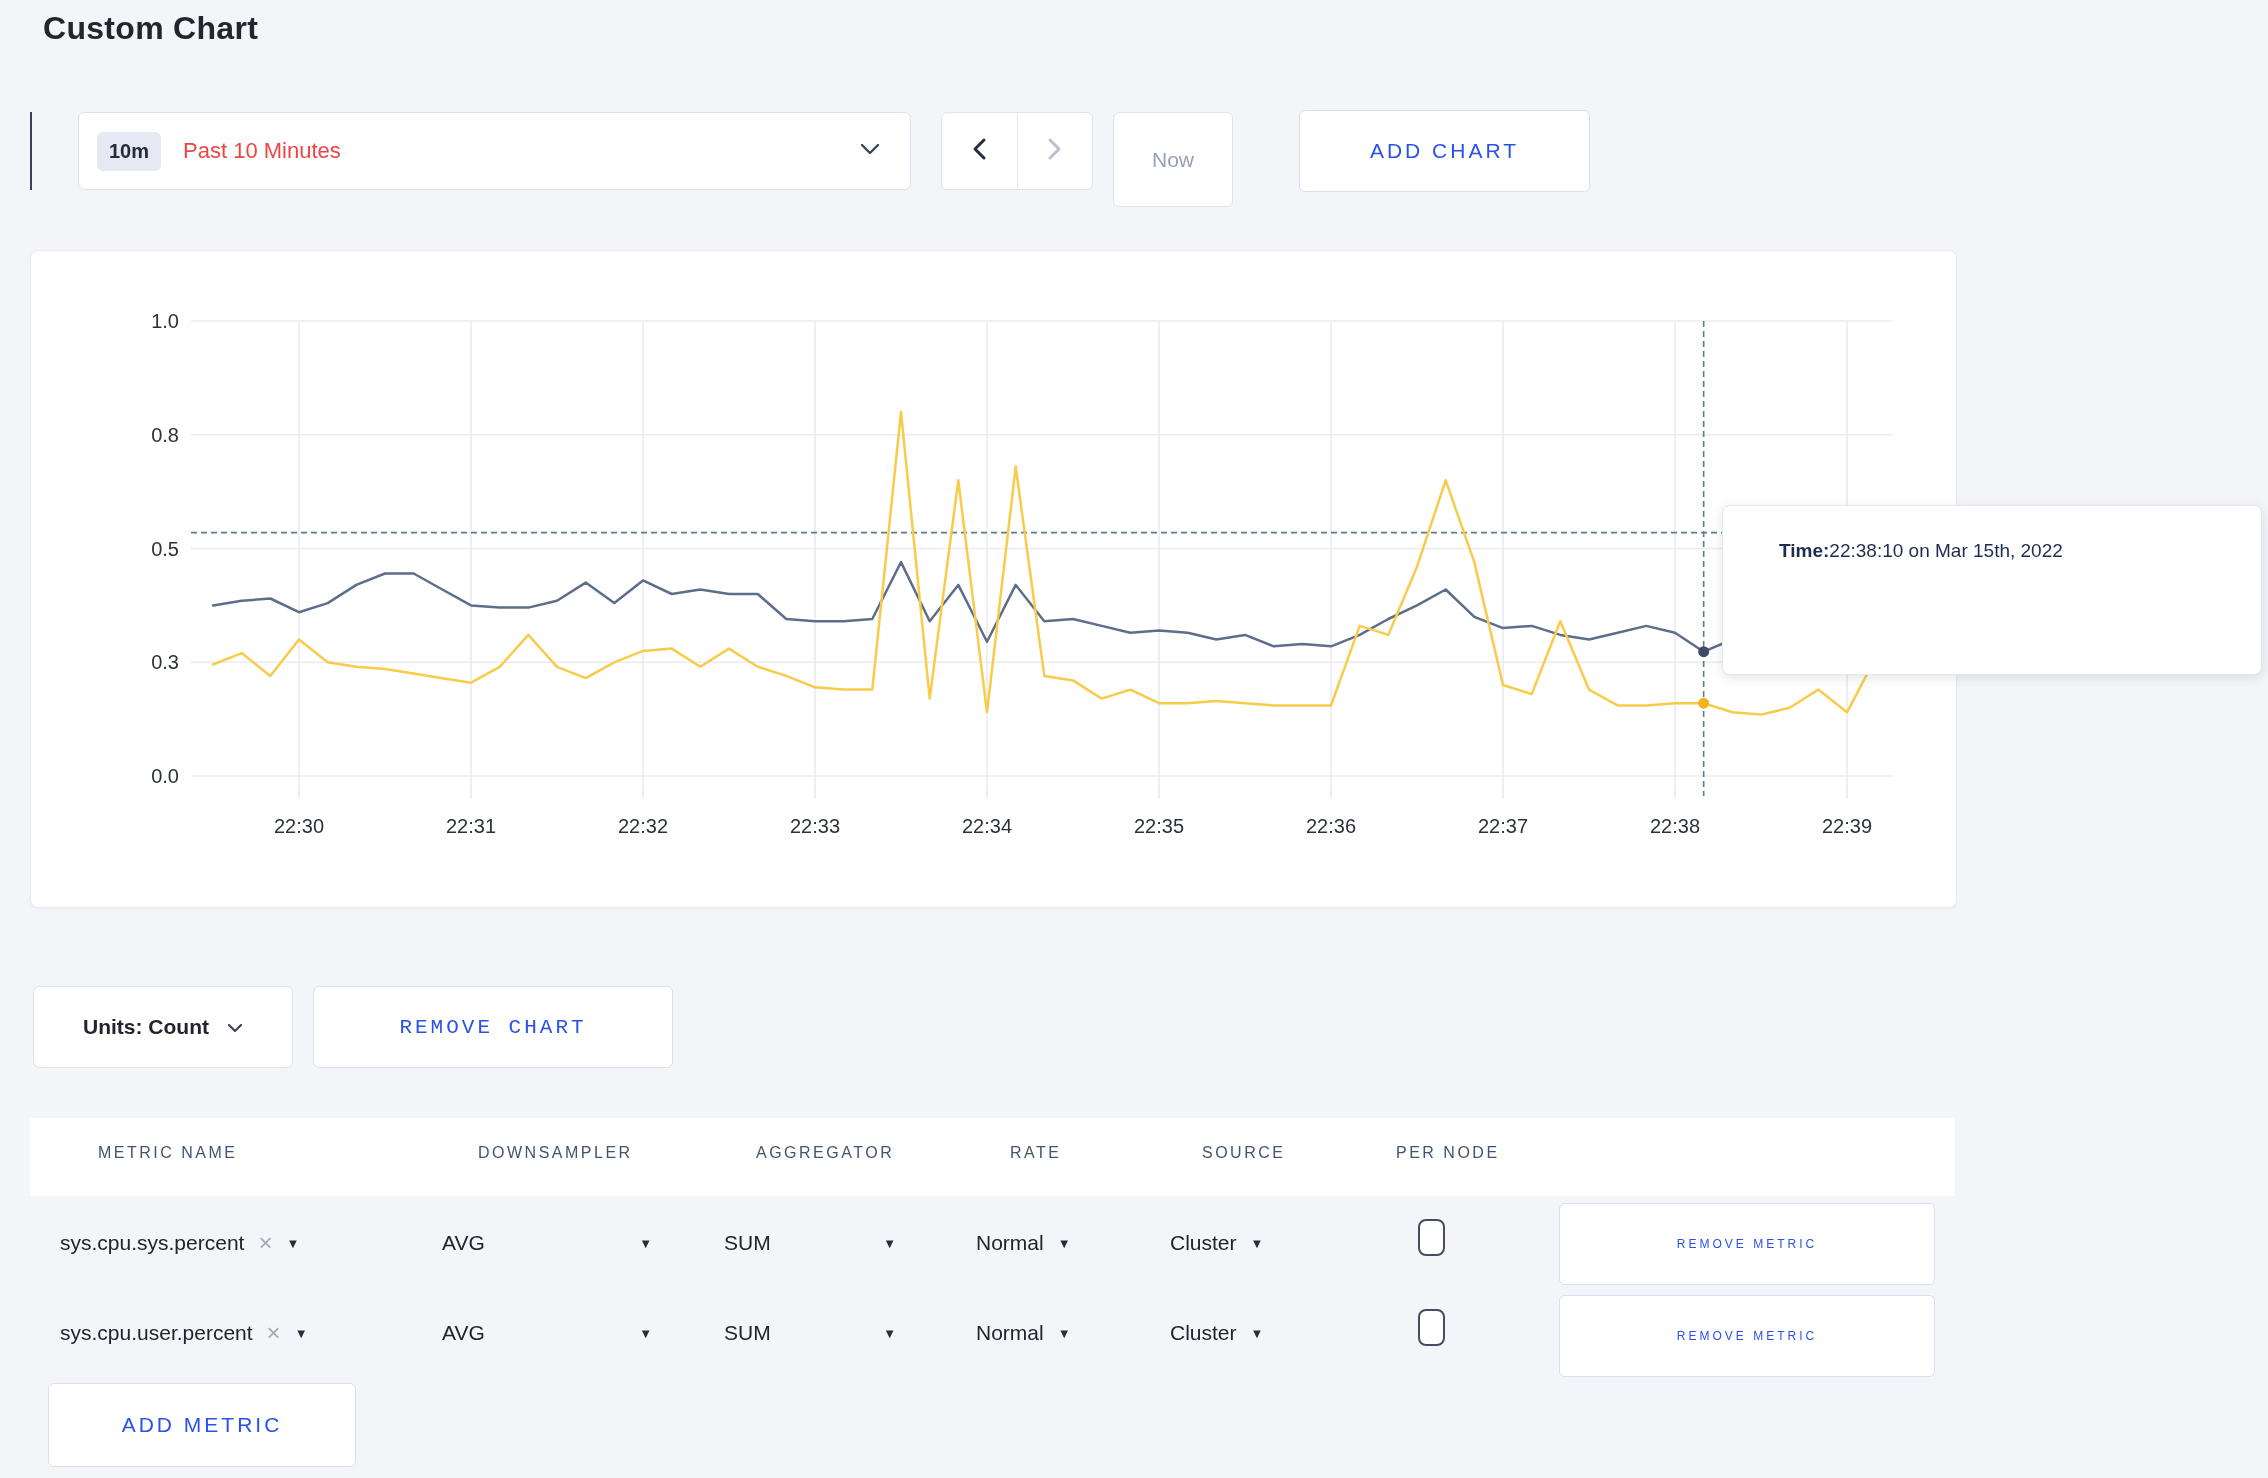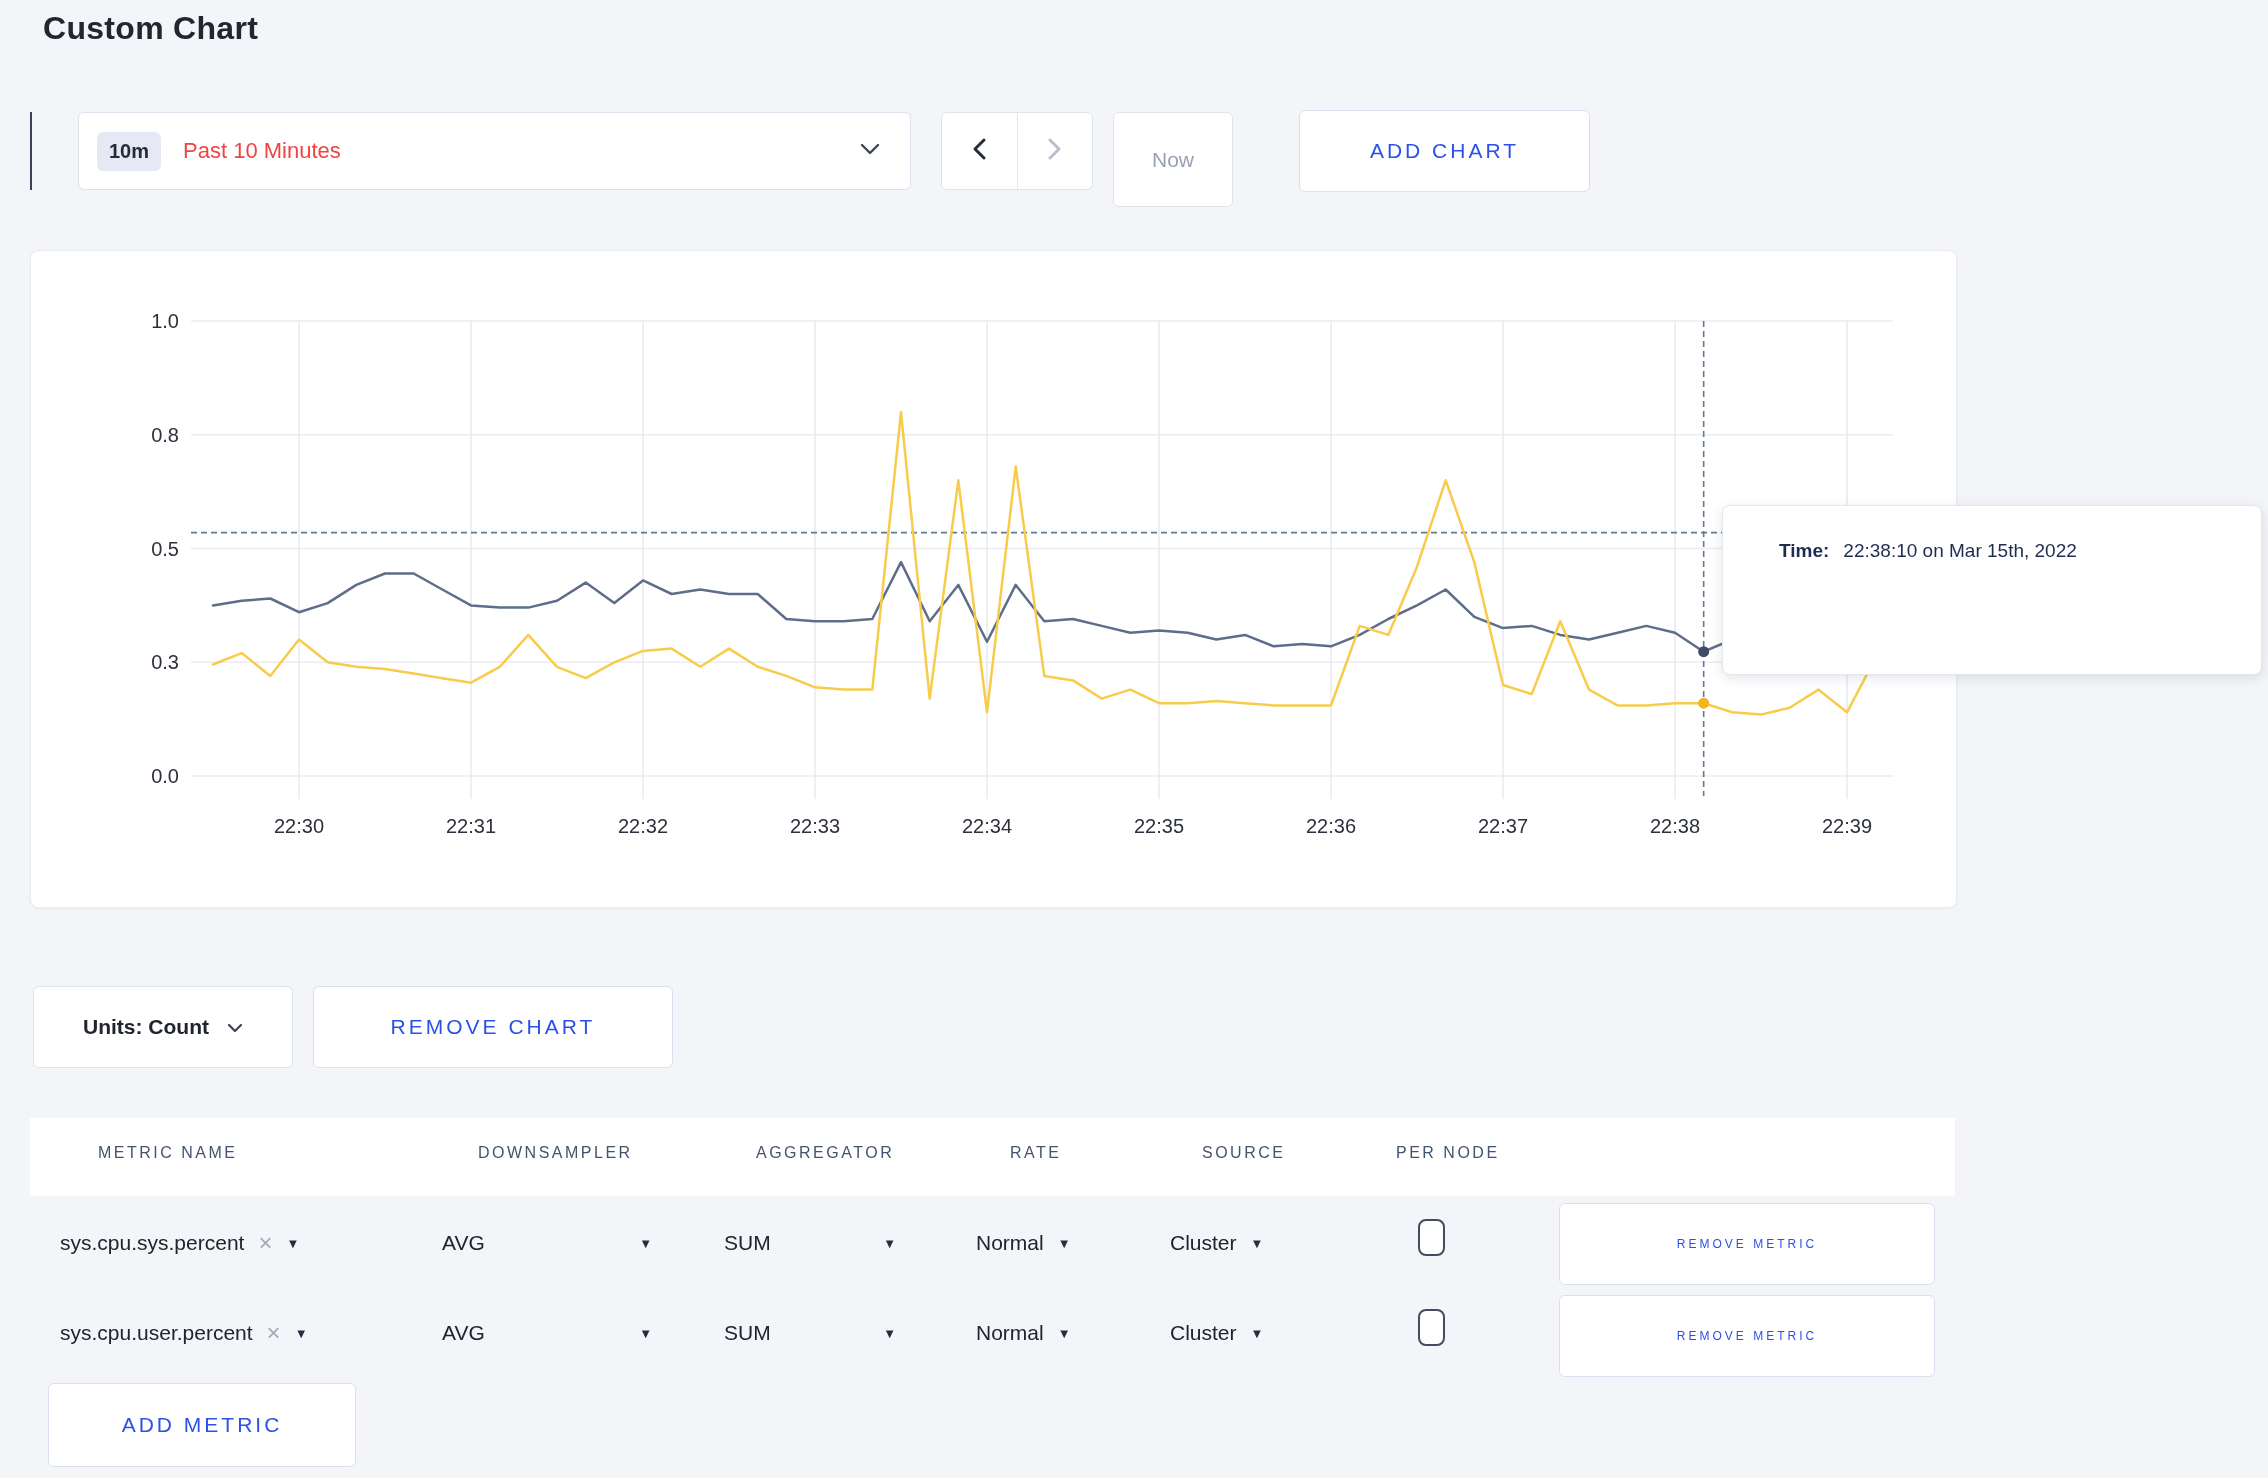--- a/index.html
+++ b/index.html
@@ -46,27 +46,27 @@
     border:1px solid #e9ebf2;border-radius:8px;box-shadow:0 1px 3px rgba(70,80,100,.05);
   }
   .chart-svg{position:absolute;left:0;top:0;}
   
   .tooltip{
     left:1722px;top:505px;width:540px;height:170px;background:#fff;z-index:20;
     border:1px solid #e4e7ee;border-radius:8px;box-shadow:0 3px 12px rgba(60,70,90,.14);
     box-sizing:border-box;padding:22px 0 0 30px;font-size:19px;color:#1d2c50;
   }
   .tip-row{display:flex;align-items:center;height:45px;}
-  .tip-label{font-weight:700;margin-right:14px;text-align:right;}
+  .tip-label{font-weight:700;text-align:right;}
   .tip-name{font-weight:700;margin-right:14px;}
   .tip-swatch{width:15px;height:15px;border:3px solid #16284d;margin-right:13px;flex:0 0 auto;}
   .tip-row1{padding-left:26px;}
   
   .units-btn{left:33px;top:986px;width:260px;height:82px;font-size:21px;font-weight:700;color:#20242e;gap:18px;}
-  .remove-chart-btn{left:313px;top:986px;width:360px;height:82px;}
+  .remove-chart-btn{left:313px;top:986px;width:360px;height:82px;font-family:Liberation Mono, monospace;}
   
   .table-head{left:30px;top:1118px;width:1925px;height:78px;background:#fff;}
   .th{
     position:absolute;top:26px;font-size:16px;letter-spacing:2.5px;color:#44536e;white-space:nowrap;
   }
   .cell{position:absolute;height:44px;display:flex;align-items:center;font-size:21px;color:#20242e;white-space:nowrap;}
   .caret{font-size:13px;color:#262e3e;line-height:1;}
   .close-x{font-size:24px;color:#a3aab8;line-height:1;}
   .checkbox{
     position:absolute;width:27px;height:37px;background:#fff;border:2.5px solid #434c60;border-radius:8px;box-sizing:border-box;

